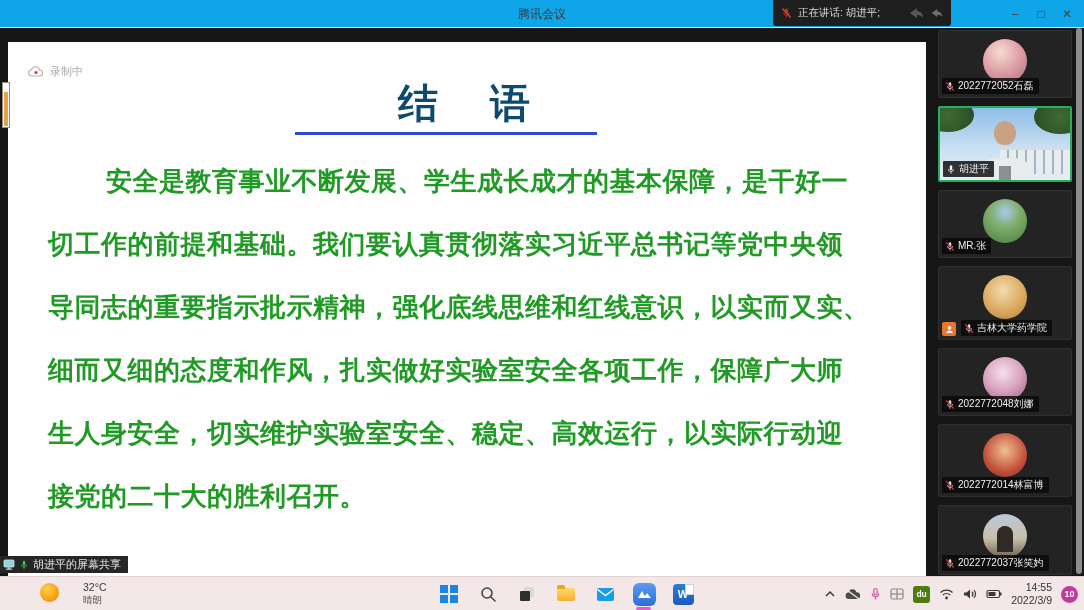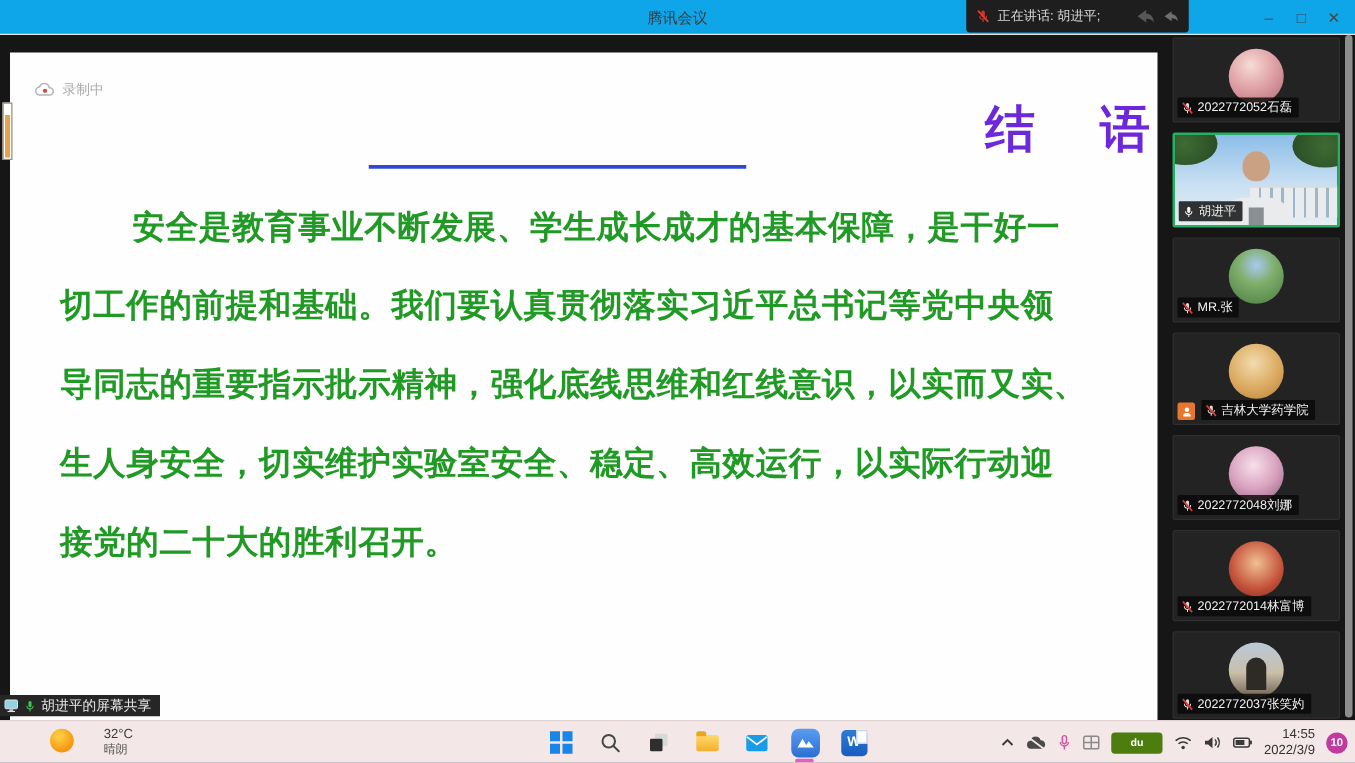--- a/index.html
+++ b/index.html
@@ -15,21 +15,21 @@
   #speak-overlay svg.arrow { opacity:.75; }
   #win-controls { position:absolute; right:6px; top:0; height:28px; display:flex; align-items:center; gap:4px; }
   #win-controls .wc { width:22px; height:22px; display:flex; align-items:center; justify-content:center; font-size:12px; color:#444; cursor:default; }
 
   
   #main { position:absolute; left:0; top:28px; width:1084px; height:548px; background:#161616; }
   #slide { position:absolute; left:8px; top:14px; width:918px; height:548px; background:#fefefe; }
   #rec-indicator { position:absolute; left:20px; top:22px; display:flex; align-items:center; gap:6px; font-size:11px; color:#a9a9a9; }
   #annot-handle { position:absolute; left:-6px; top:40px; width:8px; height:46px; border:1px solid #9c8c78; background:#fff; }
   #annot-handle .fill { position:absolute; left:1px; right:1px; bottom:1px; height:34px; background:#e8a24a; }
-  #slide-title { position:absolute; left:0; width:100%; top:34px; text-align:right; font-size:40px; font-weight:bold; color:#6d28d9; letter-spacing:6px; }
+  #slide-title { position:absolute; left:0; width:100%; top:34px; text-align:center; font-size:40px; font-weight:bold; color:#0c4a6e; letter-spacing:6px; }
   #slide-rule { position:absolute; left:287px; top:90px; width:302px; height:3px; background:#2f49d1; }
   #slide-body { position:absolute; left:40px; top:116px; width:862px; }
   #slide-body .line { height:63px; line-height:46px; font-size:26px; font-weight:bold; color:#219a25; letter-spacing:.5px; white-space:nowrap; }
   #slide-body .line.indent { padding-left:58px; }
 
   
   #share-banner { position:absolute; left:0; top:528px; height:17px; background:#262626; display:flex; align-items:center; gap:4px; padding:0 7px 0 3px; }
   #share-banner .txt { font-size:11px; color:#e8e8e8; white-space:nowrap; }
 
   
@@ -74,21 +74,21 @@
   .tb-ic { position:relative; width:24px; height:24px; display:flex; align-items:center; justify-content:center; }
   .winlogo { display:grid; grid-template-columns:8px 8px; grid-template-rows:8px 8px; gap:1.5px; }
   .winlogo i { background:#1786e8; }
   .folder { position:relative; width:18px; height:13px; background:linear-gradient(180deg,#ffd969,#f2b02e); border-radius:2px; }
   .folder::before { content:""; position:absolute; left:0; top:-3px; width:8px; height:4px; background:#e8a81c; border-radius:2px 2px 0 0; }
   .meeting-ic { width:23px; height:23px; border-radius:6px; background:linear-gradient(180deg,#5b9cf0,#2a6fd4); display:flex; align-items:center; justify-content:center; }
   .active-bar { position:absolute; left:4px; bottom:-4px; width:15px; height:3px; border-radius:2px; background:#e85bc8; }
   .word-ic { width:21px; height:21px; border-radius:4px; background:linear-gradient(180deg,#2b7cd3,#1b5bbf); color:#fff; font-size:11px; font-weight:bold; display:flex; align-items:center; justify-content:center; }
   .word-ic::after { content:""; position:absolute; right:1px; top:2px; width:7px; height:9px; background:#fff; border:1px solid #c9d6ea; }
   #tb-right { position:absolute; right:6px; top:0; height:34px; display:flex; align-items:center; gap:9px; }
-  .du-badge { width:41px; height:17px; border-radius:3px; background:#4d7c0f; color:#fff; font-size:8.5px; font-weight:bold; display:flex; align-items:center; justify-content:center; }
+  .du-badge { width:17px; height:17px; border-radius:3px; background:#4d7c0f; color:#fff; font-size:8.5px; font-weight:bold; display:flex; align-items:center; justify-content:center; }
   #clock { display:flex; flex-direction:column; align-items:flex-end; line-height:1.25; }
   #clock .t { font-size:10.5px; color:#333; }
   #clock .d { font-size:10.5px; color:#333; }
   #notif-badge { width:17px; height:17px; border-radius:50%; background:#c13b9e; color:#fff; font-size:9px; font-weight:bold; display:flex; align-items:center; justify-content:center; }
 </style>
 </head>
 <body>
 
 <div id="screen">
 
@@ -128,20 +128,21 @@
       </div>
       <div id="annot-handle">
           <div class="fill"></div>
         </div>
       <div id="slide-title">结　语</div>
       <div id="slide-rule"></div>
       <div id="slide-body">
         <div class="line indent">安全是教育事业不断发展、学生成长成才的基本保障，是干好一</div>
         <div class="line">切工作的前提和基础。我们要认真贯彻落实习近平总书记等党中央领</div>
         <div class="line">导同志的重要指示批示精神，强化底线思维和红线意识，以实而又实、</div>
+        <div class="line">细而又细的态度和作风，扎实做好实验室安全各项工作，保障广大师</div>
         <div class="line">生人身安全，切实维护实验室安全、稳定、高效运行，以实际行动迎</div>
         <div class="line">接党的二十大的胜利召开。</div>
       </div>
     </div>
 
     <div id="share-banner">
       <svg width="12" height="11" viewBox="0 0 12 11">
           <rect x="1" y="1" width="10" height="7" rx="1" fill="#8fd4e0" stroke="#e0e0e0" stroke-width="0.8"></rect>
           <rect x="4.5" y="8.5" width="3" height="1.2" fill="#e0e0e0"></rect>
           <rect x="3" y="9.7" width="6" height="1" fill="#e0e0e0"></rect>

